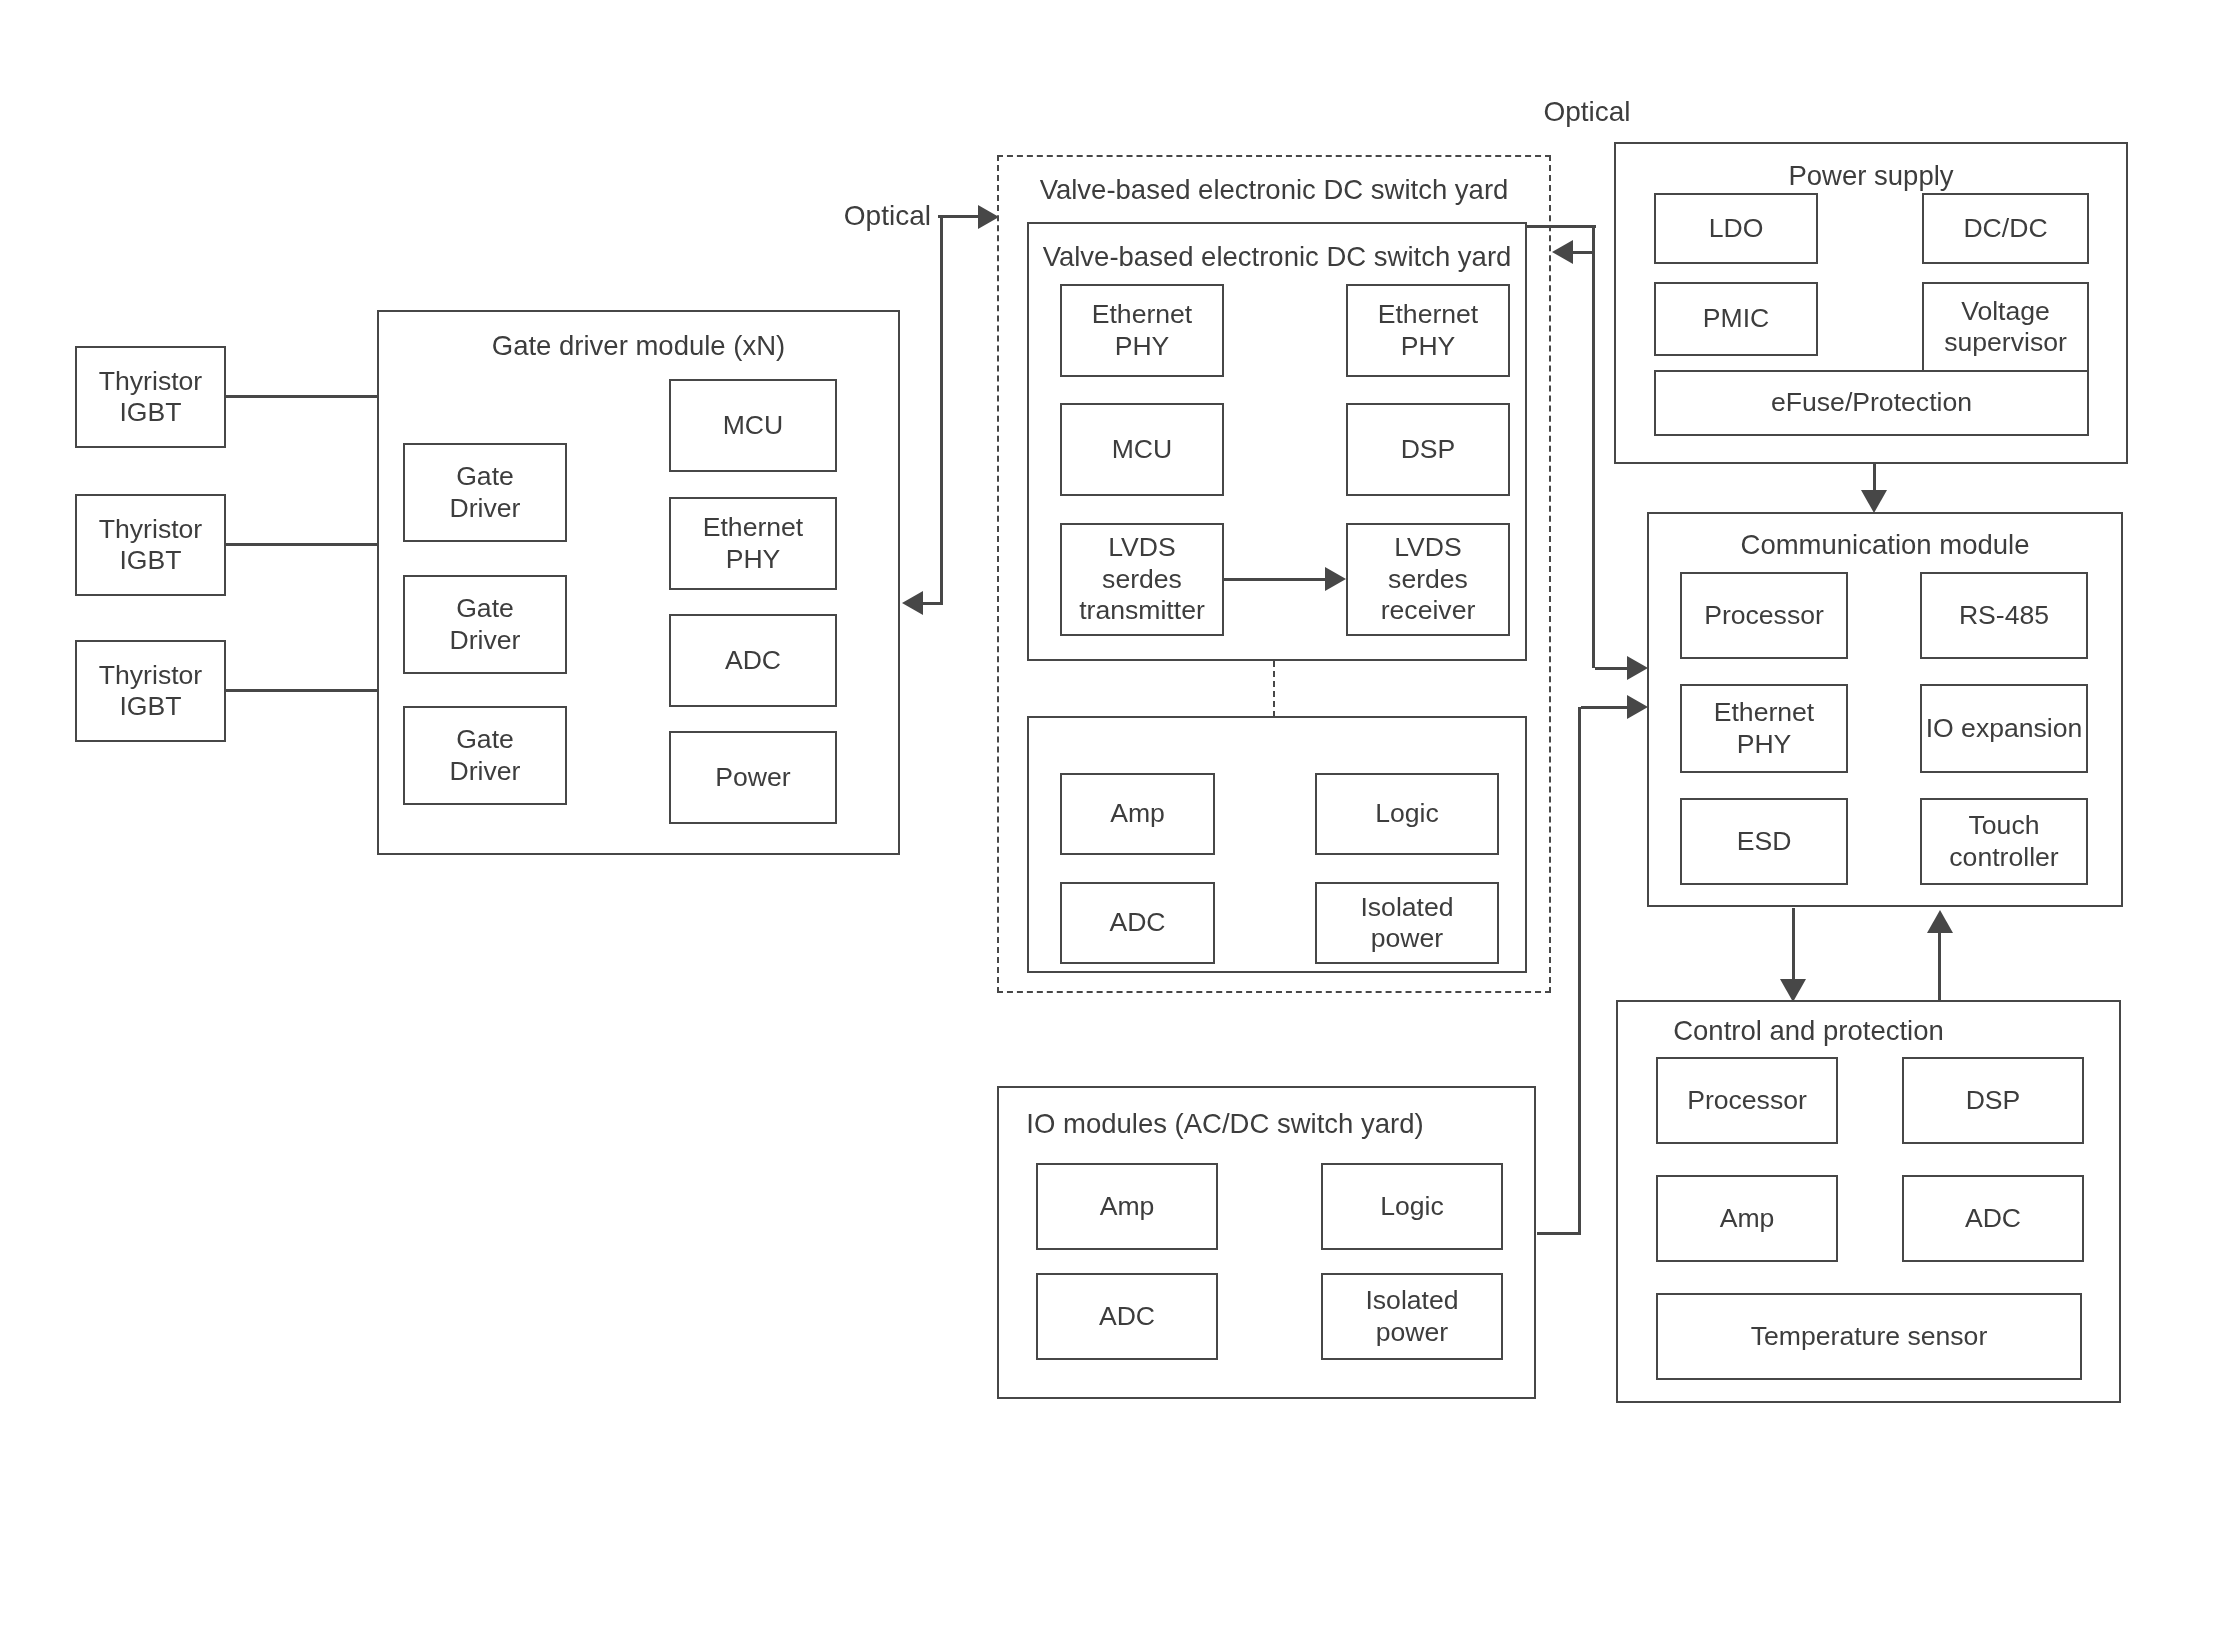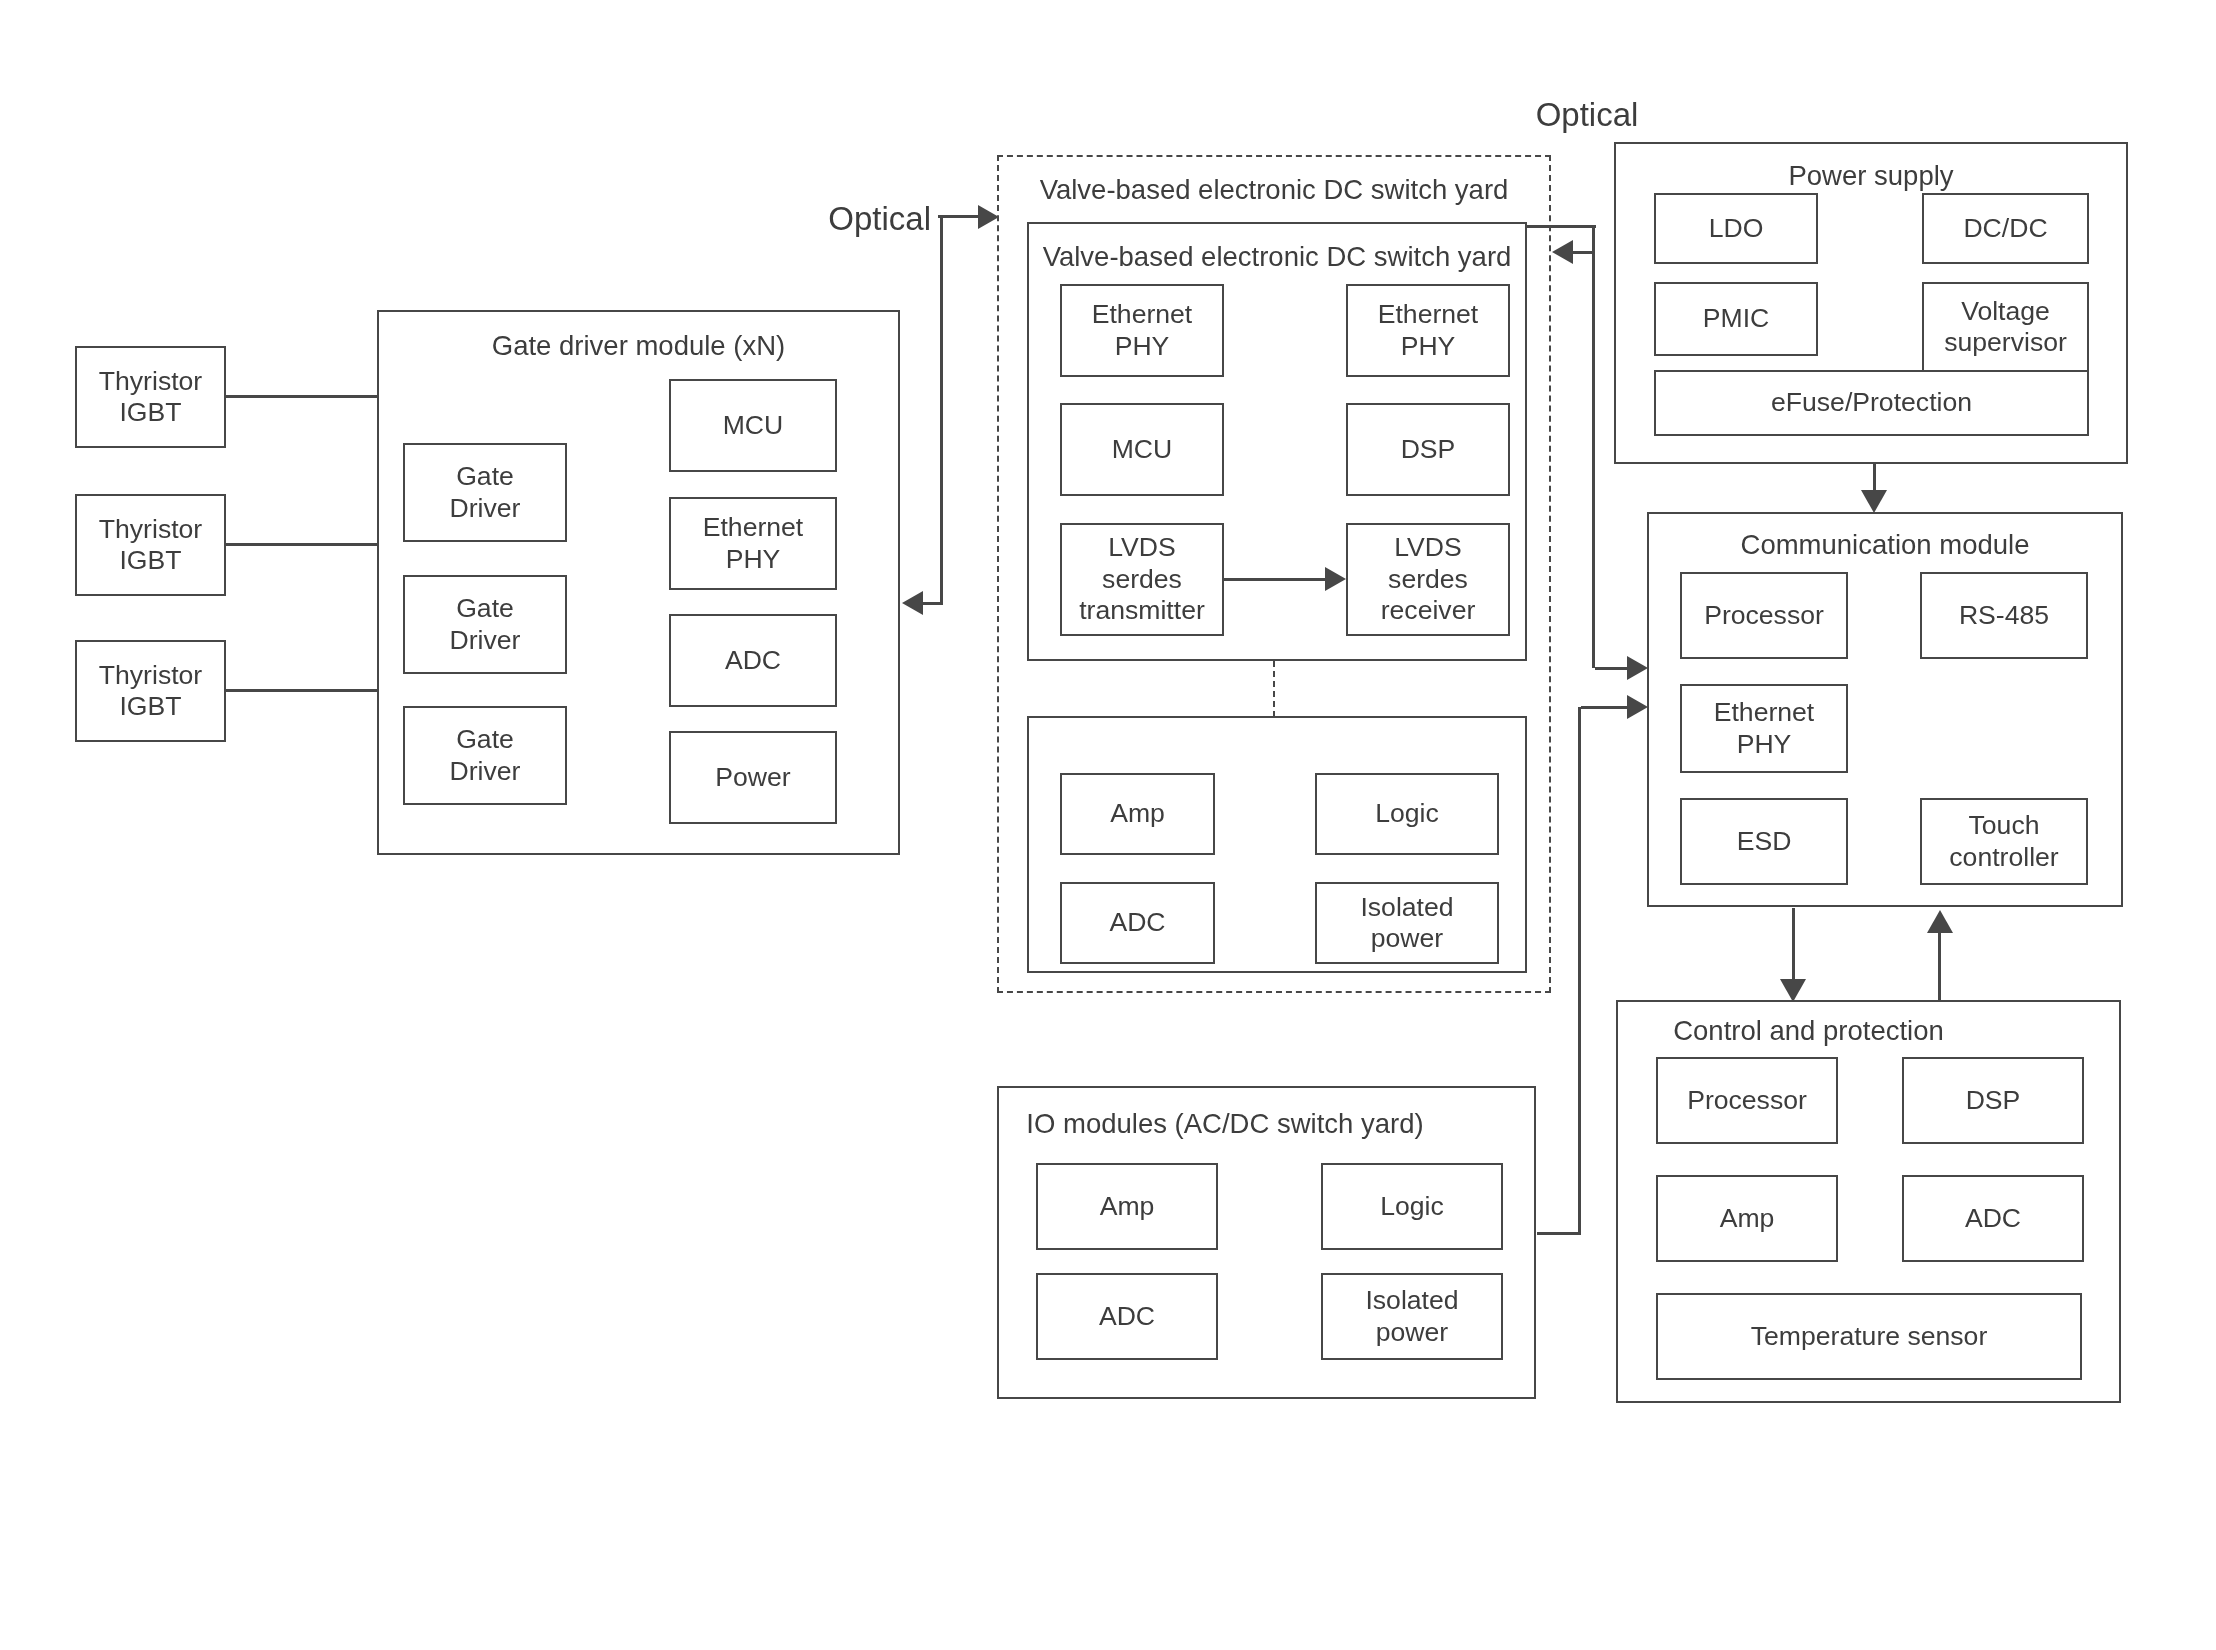--- a/index.html
+++ b/index.html
@@ -12,21 +12,21 @@
     display:flex; align-items:center; justify-content:center; text-align:center;
     white-space:pre-line; font-size:26.6px; line-height:1.18; color:#3d3d3d;
   }
   .frame {
     position:absolute; box-sizing:border-box; border:2.7px solid #474747; background:transparent;
   }
   .frame.dashed { border-style:dashed; }
   .title {
     position:absolute; text-align:center; font-size:27.5px; color:#3d3d3d; white-space:pre-line;
   }
-  .lbl { position:absolute; font-size:33px; color:#3d3d3d; }
+  .lbl { position:absolute; font-size:28px; color:#3d3d3d; }
   .hline, .vline { position:absolute; background:#474747; }
   .dashv { position:absolute; width:0; border-left:2.7px dashed #474747; }
   .arrow { position:absolute; width:0; height:0; }
   .arrow.right { border-top:12.4px solid transparent; border-bottom:12.4px solid transparent; border-left:21px solid #474747; }
   .arrow.left  { border-top:12.4px solid transparent; border-bottom:12.4px solid transparent; border-right:21px solid #474747; }
   .arrow.down  { border-left:13.3px solid transparent; border-right:13.3px solid transparent; border-top:23px solid #474747; }
   .arrow.up    { border-left:13.3px solid transparent; border-right:13.3px solid transparent; border-bottom:23px solid #474747; }
 </style>
 </head>
 <body>
@@ -111,20 +111,21 @@
   <div class="box" style="left:1654px;top:370px;width:435px;height:66px;">eFuse/Protection</div>
   <div class="vline" style="left:1873px;top:464px;width:2.7px;height:28px;"></div>
   <div class="arrow down" style="left:1861px;top:490px;"></div>
 
   <div class="frame" style="left:1647px;top:512px;width:476px;height:395px;"></div>
   <div class="title" style="left:1647px;top:529px;width:476px;">Communication module</div>
   <div class="box" style="left:1680px;top:572px;width:168px;height:87px;">Processor</div>
   <div class="box" style="left:1920px;top:572px;width:168px;height:87px;">RS-485</div>
   <div class="box" style="left:1680px;top:684px;width:168px;height:89px;">Ethernet
 PHY</div>
+  <div class="box" style="left:1920px;top:684px;width:168px;height:89px;">IO expansion</div>
   <div class="box" style="left:1680px;top:798px;width:168px;height:87px;">ESD</div>
   <div class="box" style="left:1920px;top:798px;width:168px;height:87px;">Touch
 controller</div>
 
   <div class="frame" style="left:1616px;top:1000px;width:505px;height:403px;"></div>
   <div class="title" style="left:1532px;top:1015px;width:553px;">Control and protection</div>
   <div class="box" style="left:1656px;top:1057px;width:182px;height:87px;">Processor</div>
   <div class="box" style="left:1902px;top:1057px;width:182px;height:87px;">DSP</div>
   <div class="box" style="left:1656px;top:1175px;width:182px;height:87px;">Amp</div>
   <div class="box" style="left:1902px;top:1175px;width:182px;height:87px;">ADC</div>

